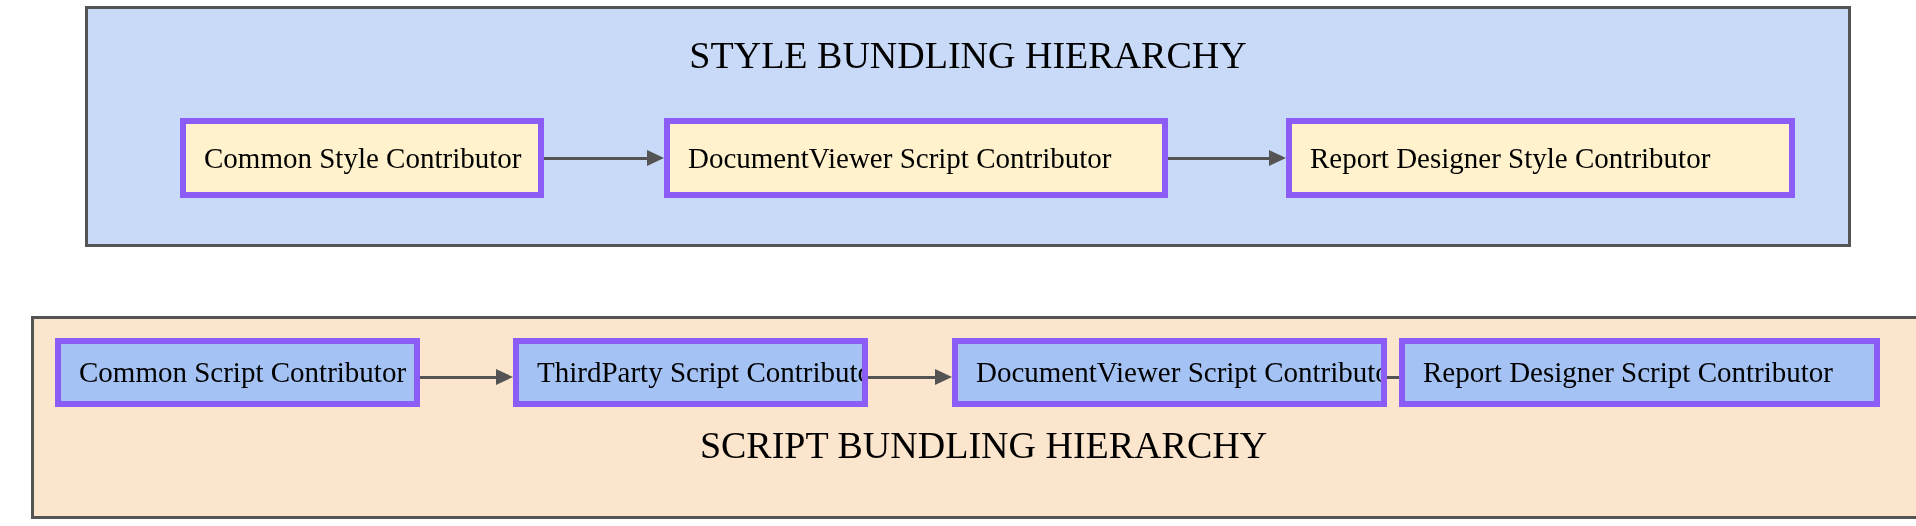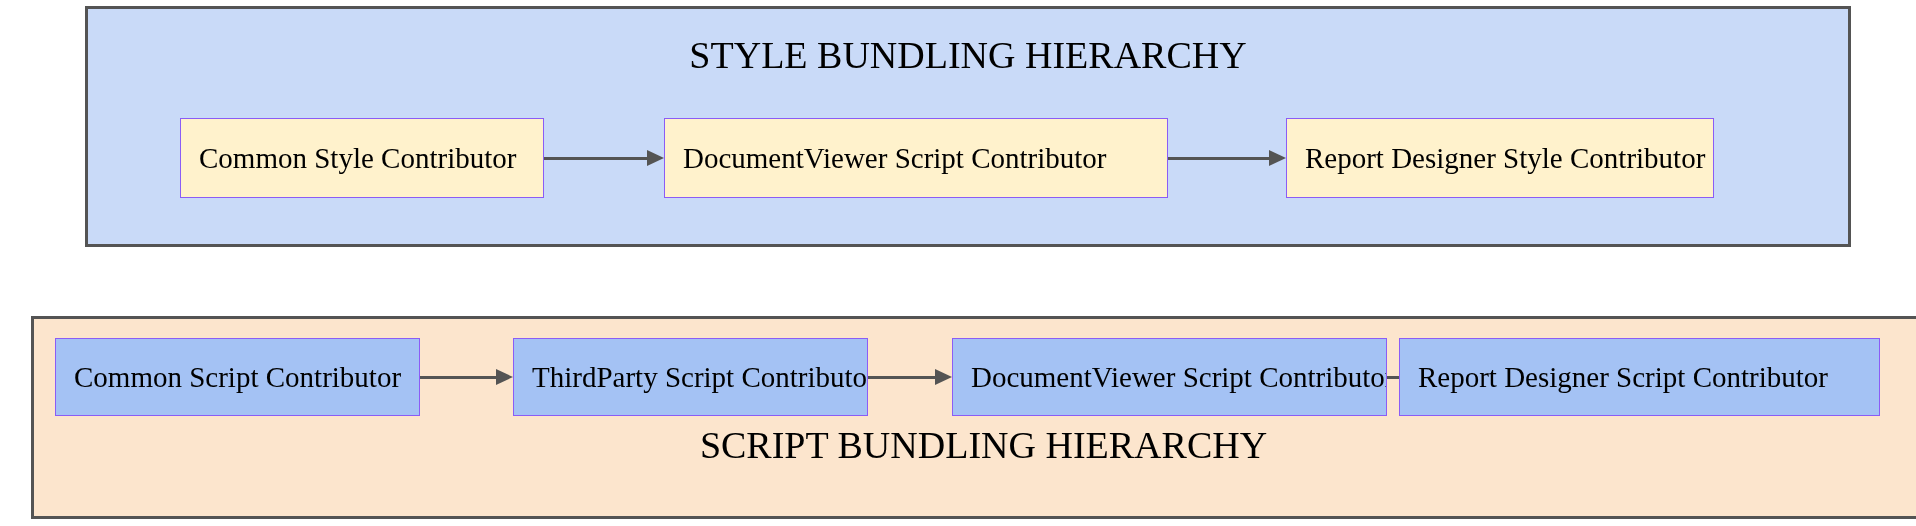--- a/index.html
+++ b/index.html
@@ -36,33 +36,33 @@
     font-size: 38px;
     line-height: 1.15;
     color: #000000;
     white-space: nowrap;
   }
   .title-style { left: 57px; width: 1766px; top: 34px; }
   .title-script { left: 3px; width: 1905px; top: 424px; }
   .node {
     position: absolute;
     box-sizing: border-box;
-    border: 1px solid #8b5cf6;
+    border: 6px solid #8b5cf6;
     display: flex;
     align-items: center;
     font-size: 29px;
     white-space: nowrap;
     overflow: hidden;
   }
   .node .label {
     padding-left: 18px;
     padding-right: 6px;
   }
   .node-style { background: #fff2cc; top: 118px; height: 80px; }
-  .node-script { background: #a4c2f4; top: 338px; height: 78px; }
+  .node-script { background: #a4c2f4; top: 338px; height: 69px; }
   .arrow {
     position: absolute;
     height: 16px;
     display: flex;
     align-items: center;
   }
   .arrow .shaft {
     flex: 1;
     height: 3px;
     background: #545454;
@@ -94,21 +94,21 @@
 
   <div class="node node-style" style="left:636px; width:504px;">
     <span class="label">DocumentViewer Script Contributor</span>
   </div>
 
   <div class="arrow" style="left:1140px; top:150px; width:118px;">
     <div class="shaft"></div>
     <div class="head"></div>
   </div>
 
-  <div class="node node-style" style="left:1258px; width:428px;text-align:right;">
+  <div class="node node-style" style="left:1258px; width:509px;text-align:right;">
     <span class="label">Report Designer Style Contributor</span>
   </div>
 
   <div class="container-rect container-script"></div>
 
   <div class="node node-script" style="left:27px; width:365px;">
     <span class="label">Common Script Contributor</span>
   </div>
 
   <div class="arrow" style="left:392px; top:369px; width:93px;">

